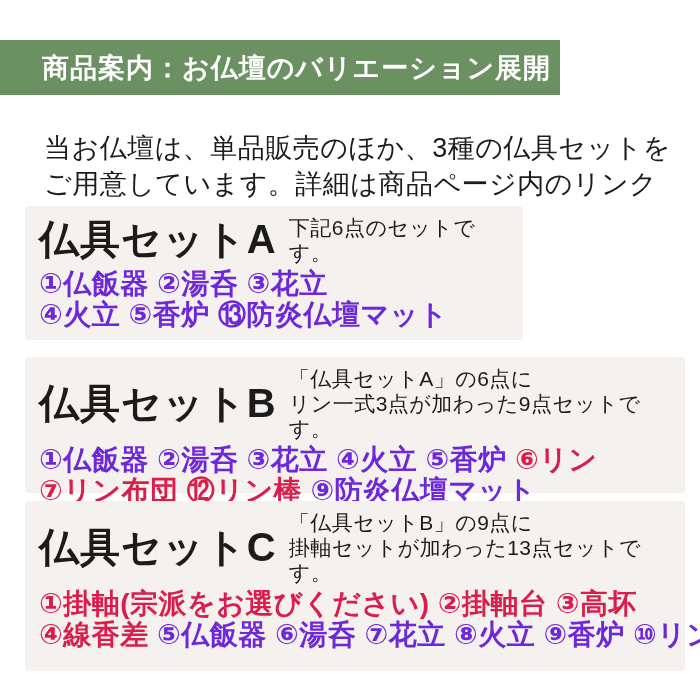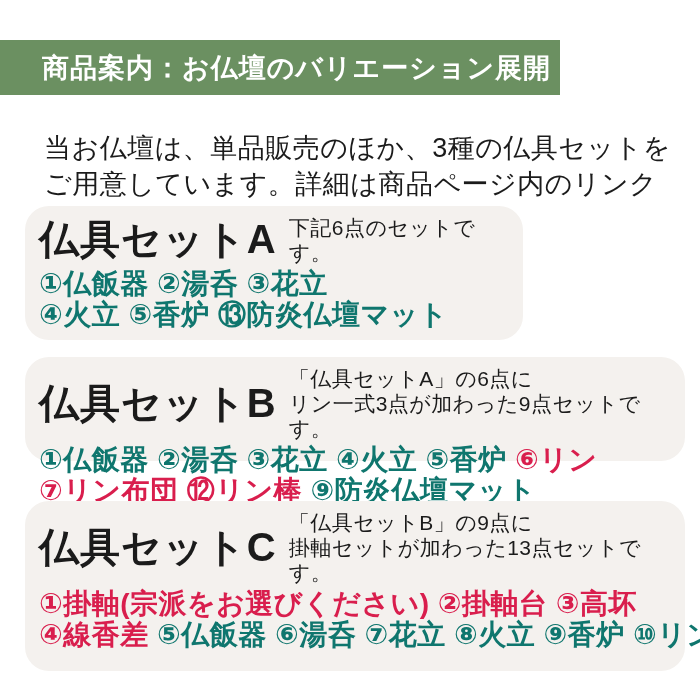--- a/index.html
+++ b/index.html
@@ -49,26 +49,26 @@
     line-height: 36px;
     white-space: pre-line;
     letter-spacing: 0.5px;
   }
 
   
   .set-box {
     position: absolute;
     left: 25px;
     background: #f4f1ee;
-    border-radius: 24px;
+    border-radius: 4px;
     box-sizing: border-box;
     padding: 7px 14px 8px 14px;
   }
   .set-box.set-a { top: 206px; width: 498px; height: 134px; }
-  .set-box.set-b { top: 357px; width: 660px; height: 104px; }
+  .set-box.set-b { top: 357px; width: 660px; height: 136px; }
   .set-box.set-c { top: 501px; width: 660px; height: 170px; }
 
   .set-header {
     display: flex;
     align-items: center;
     gap: 12px;
   }
   .set-title {
     margin: 0;
     font-size: 40px;
@@ -89,21 +89,21 @@
   }
 
   .set-items {
     margin-top: 3px;
     font-size: 28px;
     font-weight: 600;
     line-height: 31px;
     letter-spacing: 0.5px;
   }
   .items-line { white-space: nowrap; }
-  .seg { color: #0f766e; }
+  .seg { color: #6d28d9; }
   .seg.red { color: #d91e4d; }
 </style>
 </head>
 <body>
 
 <div class="header-bar">
   <h1>商品案内：お仏壇のバリエーション展開</h1>
 </div>
 
 <p class="intro">当お仏壇は、単品販売のほか、3種の仏具セットを

